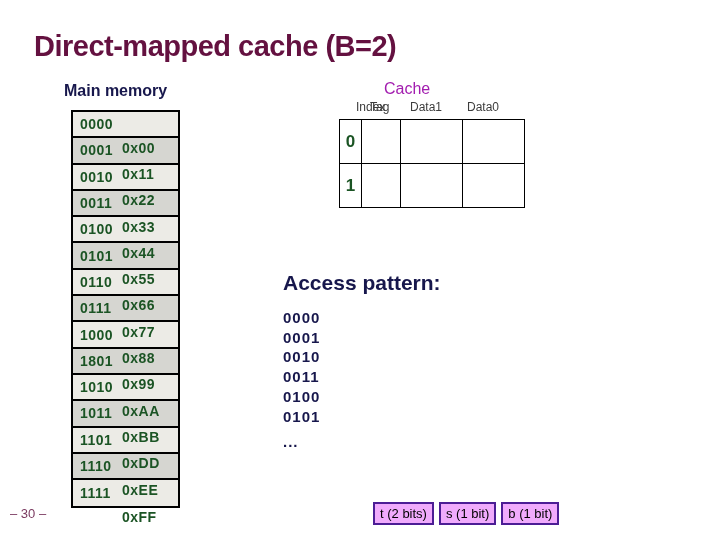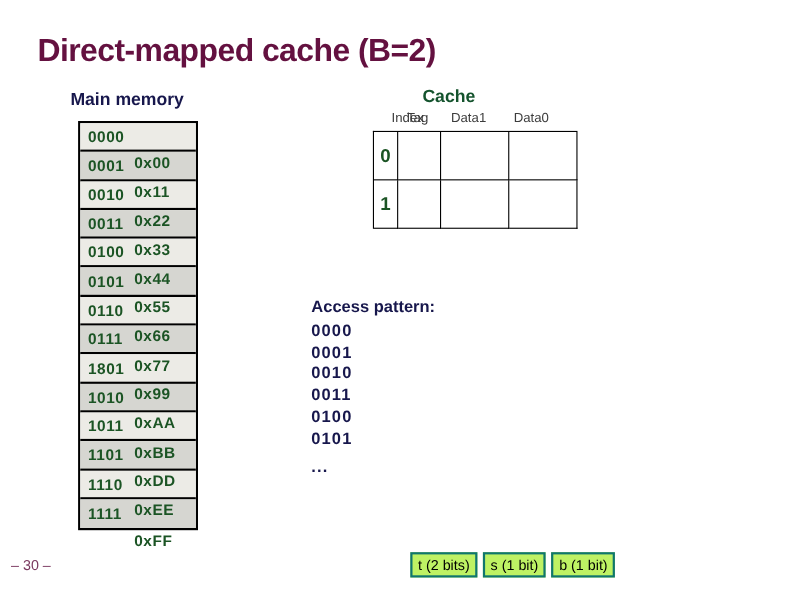--- a/index.html
+++ b/index.html
@@ -34,22 +34,22 @@
     top: 82px;
     font-size: 16px;
     font-weight: bold;
     color: #17174c;
   }
   .cache-heading {
     position: absolute;
     left: 384px;
     top: 80px;
     font-size: 16px;
-    font-weight: bold;
-    color: #14532d;
+    font-weight: normal;
+    color: #a21caf;
   }
 
   
   .mem-table {
     position: absolute;
     left: 71px;
     top: 110px;
     width: 109px;
     border: 2px solid #000;
     box-sizing: border-box;
@@ -113,22 +113,22 @@
 
   
   .access {
     position: absolute;
     left: 283px;
     top: 271px;
     color: #17174c;
     font-weight: bold;
   }
   .access-heading {
-    font-size: 15px;
-    margin-bottom: 3px;
+    font-size: 21px;
+    margin-bottom: 13px;
     white-space: nowrap;
   }
   .access-item {
     font-size: 15px;
     line-height: 19.7px;
     letter-spacing: 1px;
   }
   .access-ellipsis {
     font-size: 15px;
     margin-top: 7px;
@@ -137,22 +137,22 @@
 
   
   .fields {
     position: absolute;
     left: 373px;
     top: 502px;
     display: flex;
     gap: 5px;
   }
   .field-box {
-    border: 2px solid #0f766e;
-    background: #bef264;
+    border: 2px solid #4c1d95;
+    background: #f0abfc;
     color: #000000;
     font-size: 13px;
     padding: 2px 5px;
     display: flex;
     align-items: center;
     white-space: nowrap;
     text-align: right;
   }
 
   
@@ -210,20 +210,24 @@
       <div class="mem-row">
         <span class="mem-addr">0110</span>
         <span class="mem-value">0x66</span>
       </div>
 
       <div class="mem-row">
         <span class="mem-addr">0111</span>
         <span class="mem-value">0x77</span>
       </div>
 
+      <div class="mem-row">
+        <span class="mem-addr">1000</span>
+        <span class="mem-value">0x88</span>
+      </div>
 
       <div class="mem-row">
         <span class="mem-addr">1801</span>
         <span class="mem-value">0x99</span>
       </div>
 
       <div class="mem-row">
         <span class="mem-addr">1010</span>
         <span class="mem-value">0xAA</span>
       </div>

